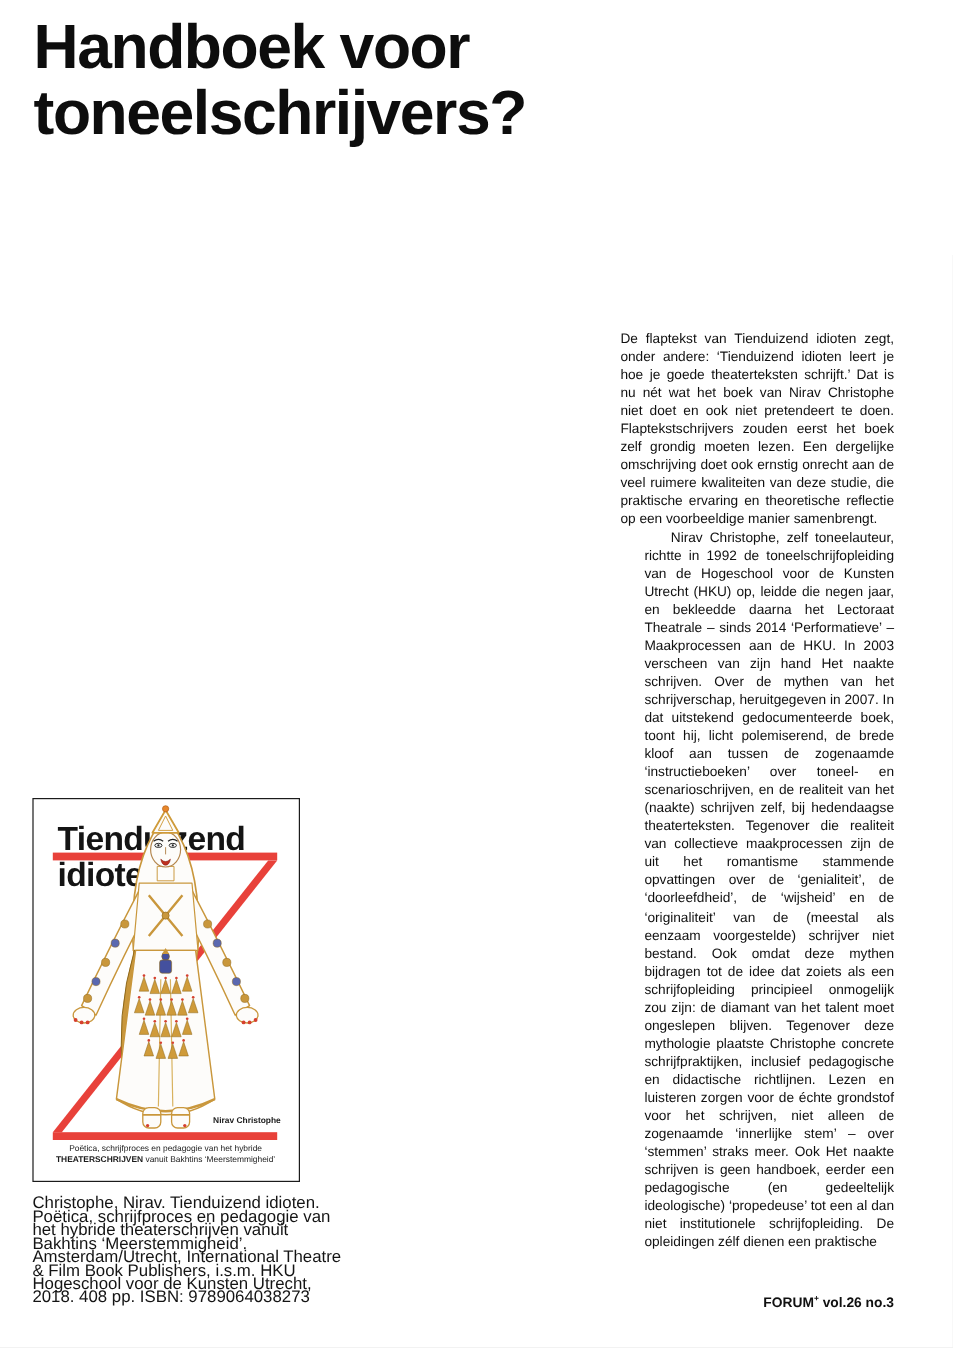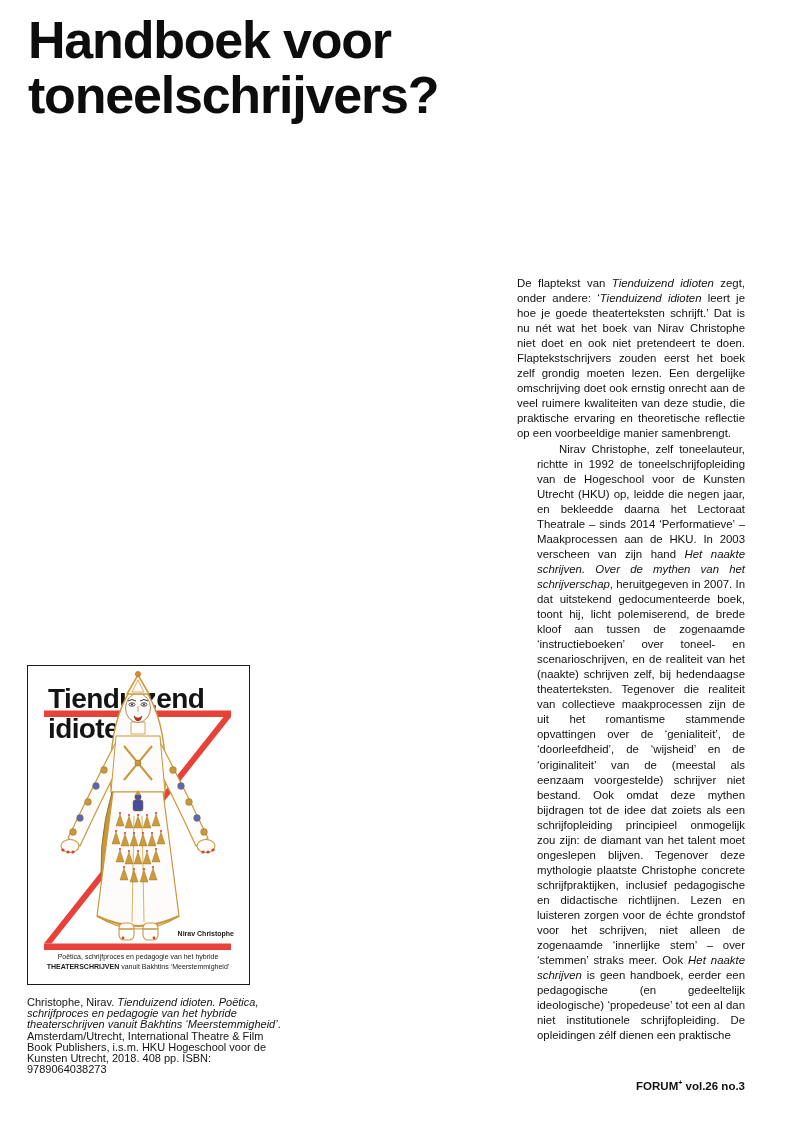--- a/index.html
+++ b/index.html
@@ -14,31 +14,31 @@
     font-weight:700;color:#0d0d0d;
   }
   
   .body-column{
     position:absolute;left:517px;top:276px;width:228px;
     font-size:11.4px;line-height:15.05px;text-align:justify;
     color:#101010;
   }
   .body-column p{margin:0;}
   .body-column p.indented{text-indent:22px;margin-left:20px;}
-  .it{font-style:italic;}
+  .it{}
   
   .cover{
     position:absolute;left:27px;top:665px;width:221px;height:318px;
     border:1.5px solid #1b1b1b;background:#fff;
   }
   .cover svg{display:block;width:100%;height:100%;font-family:"Liberation Sans",sans-serif;}
   
   .caption{
     position:absolute;left:27px;top:997px;width:258px;
-    font-size:11px;line-height:11.2px;color:#141414;
+    font-size:14px;line-height:11.2px;color:#141414;
   }
   
   .footer-left{
     position:absolute;left:27px;top:1124px;
     font-size:11.5px;font-weight:700;color:#101010;
   }
   .footer-right{
     position:absolute;right:49px;top:1080px;
     font-size:11.5px;font-weight:700;color:#101010;
   }

